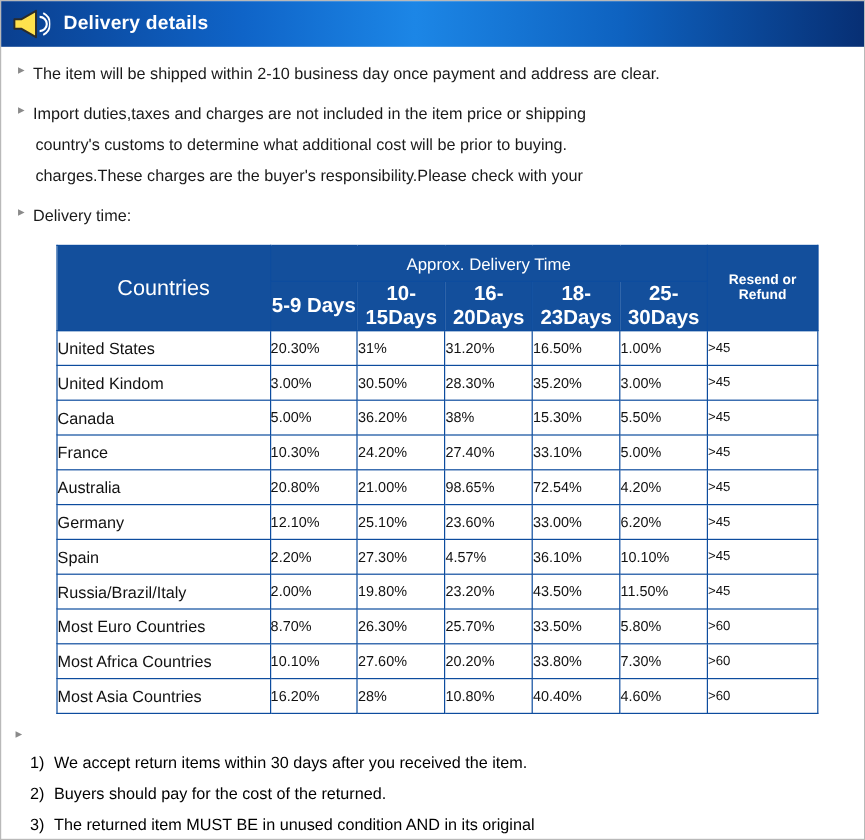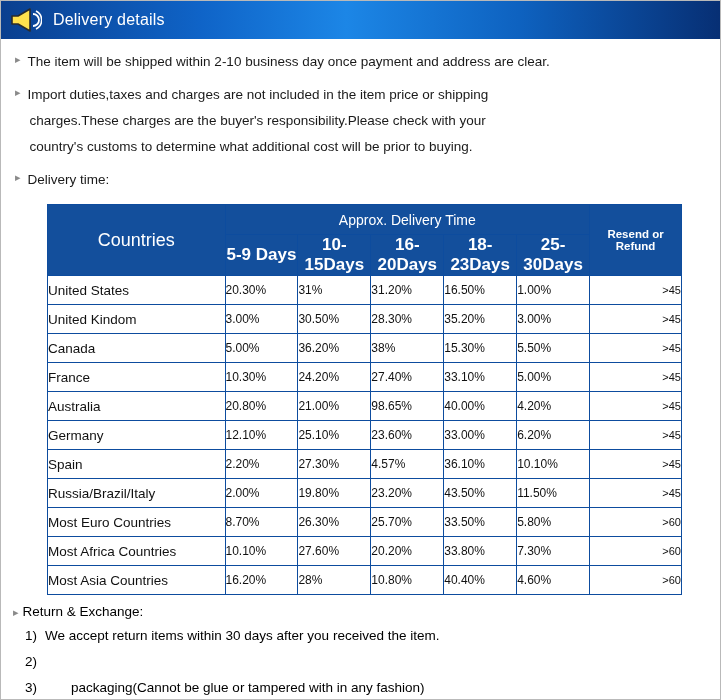--- a/index.html
+++ b/index.html
@@ -36,21 +36,21 @@
     margin-right: 10px;
     display: flex;
     align-items: center;
     justify-content: center;
     position: relative;
   }
   .header-icon svg { display: block; }
   .header-title {
     color: #ffffff;
     font-size: 16px;
-    font-weight: normal;
+    font-weight: bold;
     letter-spacing: .2px;
   }
   
   .bullets {
     padding: 10px 14px 0 14px;
   }
   .bullet-row {
     display: flex;
     align-items: flex-start;
     margin-bottom: 7px;
@@ -112,21 +112,21 @@
     color: #111;
   }
   td.val {
     font-size: 12px;
     padding-left: 6px;
     height: 28px;
     color: #111;
   }
   td.resend {
     font-size: 11px;
-    text-align: right;
+    text-align: left;
     color: #111;
   }
   
   .returns {
     padding: 6px 14px 0 12px;
   }
   .returns-title {
     display: flex;
     align-items: flex-start;
     font-size: 13.5px;
@@ -160,22 +160,22 @@
 
   <div class="bullets">
     <div class="bullet-row">
       <span class="arrow">▸</span>
       <span class="bullet-text">The item will be shipped within 2-10 business day once payment and address are clear.</span>
     </div>
     <div class="bullet-row">
       <span class="arrow">▸</span>
       <span class="bullet-text">
         <span>Import duties,taxes and charges are not included in the item price or shipping</span>
+        <span class="l2">country's customs to determine what additional cost will be prior to buying.</span>
         <span class="l2">charges.These charges are the buyer's responsibility.Please check with your</span>
-        <span class="l2">country's customs to determine what additional cost will be prior to buying.</span>
       </span>
     </div>
     <div class="bullet-row">
       <span class="arrow">▸</span>
       <span class="bullet-text">Delivery time:</span>
     </div>
   </div>
 
   <div class="table-wrap">
     <table class="delivery">
@@ -237,21 +237,21 @@
           <td class="val">27.40%</td>
           <td class="val">33.10%</td>
           <td class="val">5.00%</td>
           <td class="resend">&gt;45</td>
         </tr>
         <tr>
           <td class="country">Australia</td>
           <td class="val">20.80%</td>
           <td class="val">21.00%</td>
           <td class="val">98.65%</td>
-          <td class="val">40.00%</td>
+          <td class="val">72.54%</td>
           <td class="val">4.20%</td>
           <td class="resend">&gt;45</td>
         </tr>
         <tr>
           <td class="country">Germany</td>
           <td class="val">12.10%</td>
           <td class="val">25.10%</td>
           <td class="val">23.60%</td>
           <td class="val">33.00%</td>
           <td class="val">6.20%</td>
@@ -302,32 +302,33 @@
           <td class="val">4.60%</td>
           <td class="resend">&gt;60</td>
         </tr>
       </tbody>
     </table>
   </div>
 
   <div class="returns">
     <div class="returns-title">
       <span class="arrow">▸</span>
-      <span>Return &amp; Exchange:</span>
     </div>
     <div class="returns-list">
       <div class="item">
         <span class="num">1)</span>
         <span class="txt">We accept return items within 30 days after you received the item.</span>
       </div>
       <div class="item">
         <span class="num">2)</span>
+        <span class="txt">Buyers should pay for the cost of the returned.</span>
       </div>
       <div class="item">
         <span class="num">3)</span>
         <span class="txt">
+          <span>The returned item MUST BE in unused condition AND in its original</span>
           <span class="cont">packaging(Cannot be glue or tampered with in any fashion)</span>
         </span>
       </div>
     </div>
   </div>
 
 </div>
 
 </body></html>

